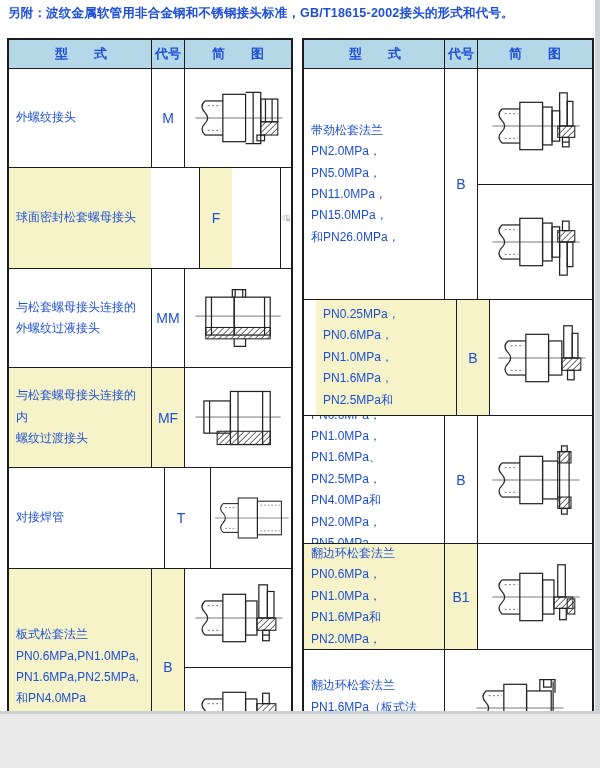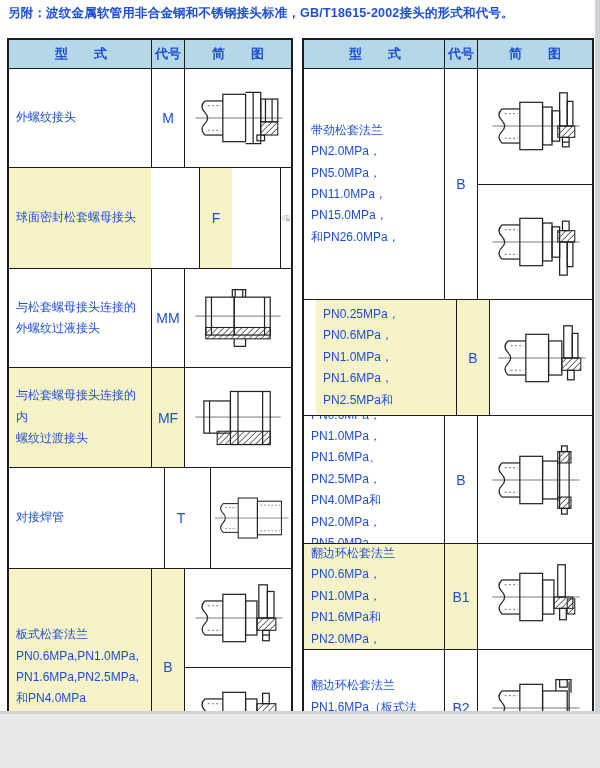--- a/index.html
+++ b/index.html
@@ -343,21 +343,20 @@
               <rect class="hz" x="84" y="40" width="8" height="16"></rect>
               <rect class="ln" x="76" y="50" width="7" height="12"></rect>
               <line class="cl" x1="5" y1="38" x2="97" y2="38"></line>
             </svg>
           </div>
         </div>
       </div>
       <div class="row" style="height: 116px;">
         <div class="cell type">翻边环松套法兰
 PN1.6MPa（板式法兰）</div>
-        <div class="cell code">B2</div>
         <div class="cell diagram">
           <div class="sub">
             <svg class="fit" width="98" height="72" viewBox="0 0 100 76">
               <path class="ln" d="M15 20c-4 4-4 8 0 12c4 4 4 8 0 12c-4 4-4 8 0 12"></path>
               <line class="ln" x1="15" y1="20" x2="34" y2="20"></line>
               <line class="ln" x1="15" y1="56" x2="34" y2="56"></line>
               <line class="dt" x1="18" y1="25" x2="32" y2="25"></line>
               <line class="dt" x1="18" y1="51" x2="32" y2="51"></line>
               <rect class="ln" x="34" y="13" width="24" height="50"></rect>
               <rect class="ln" x="58" y="20" width="26" height="36"></rect>

